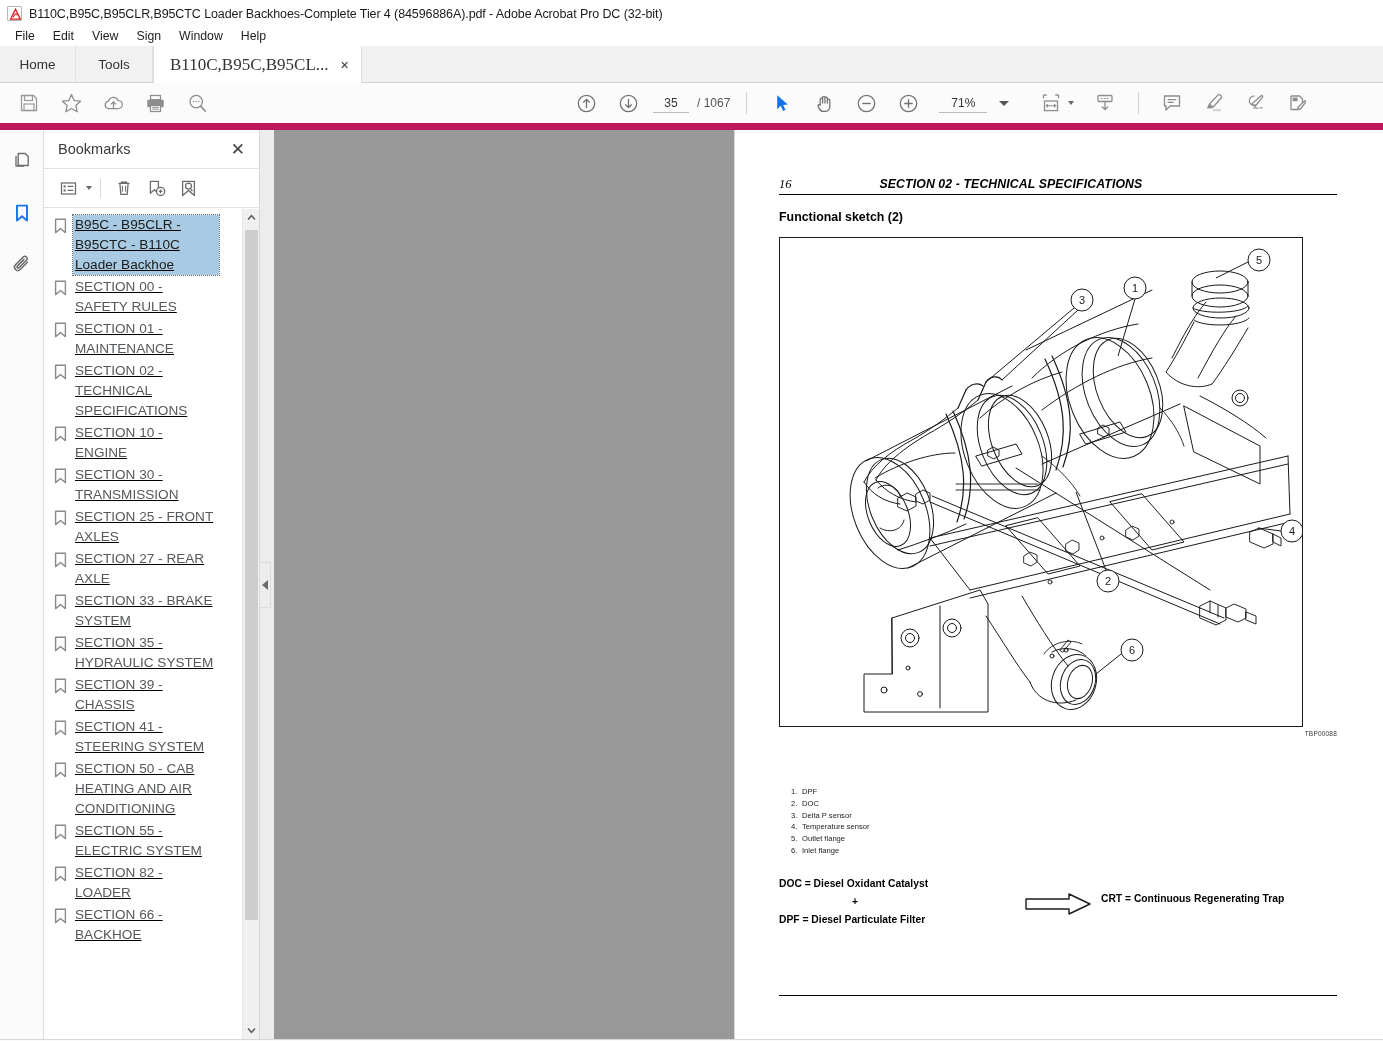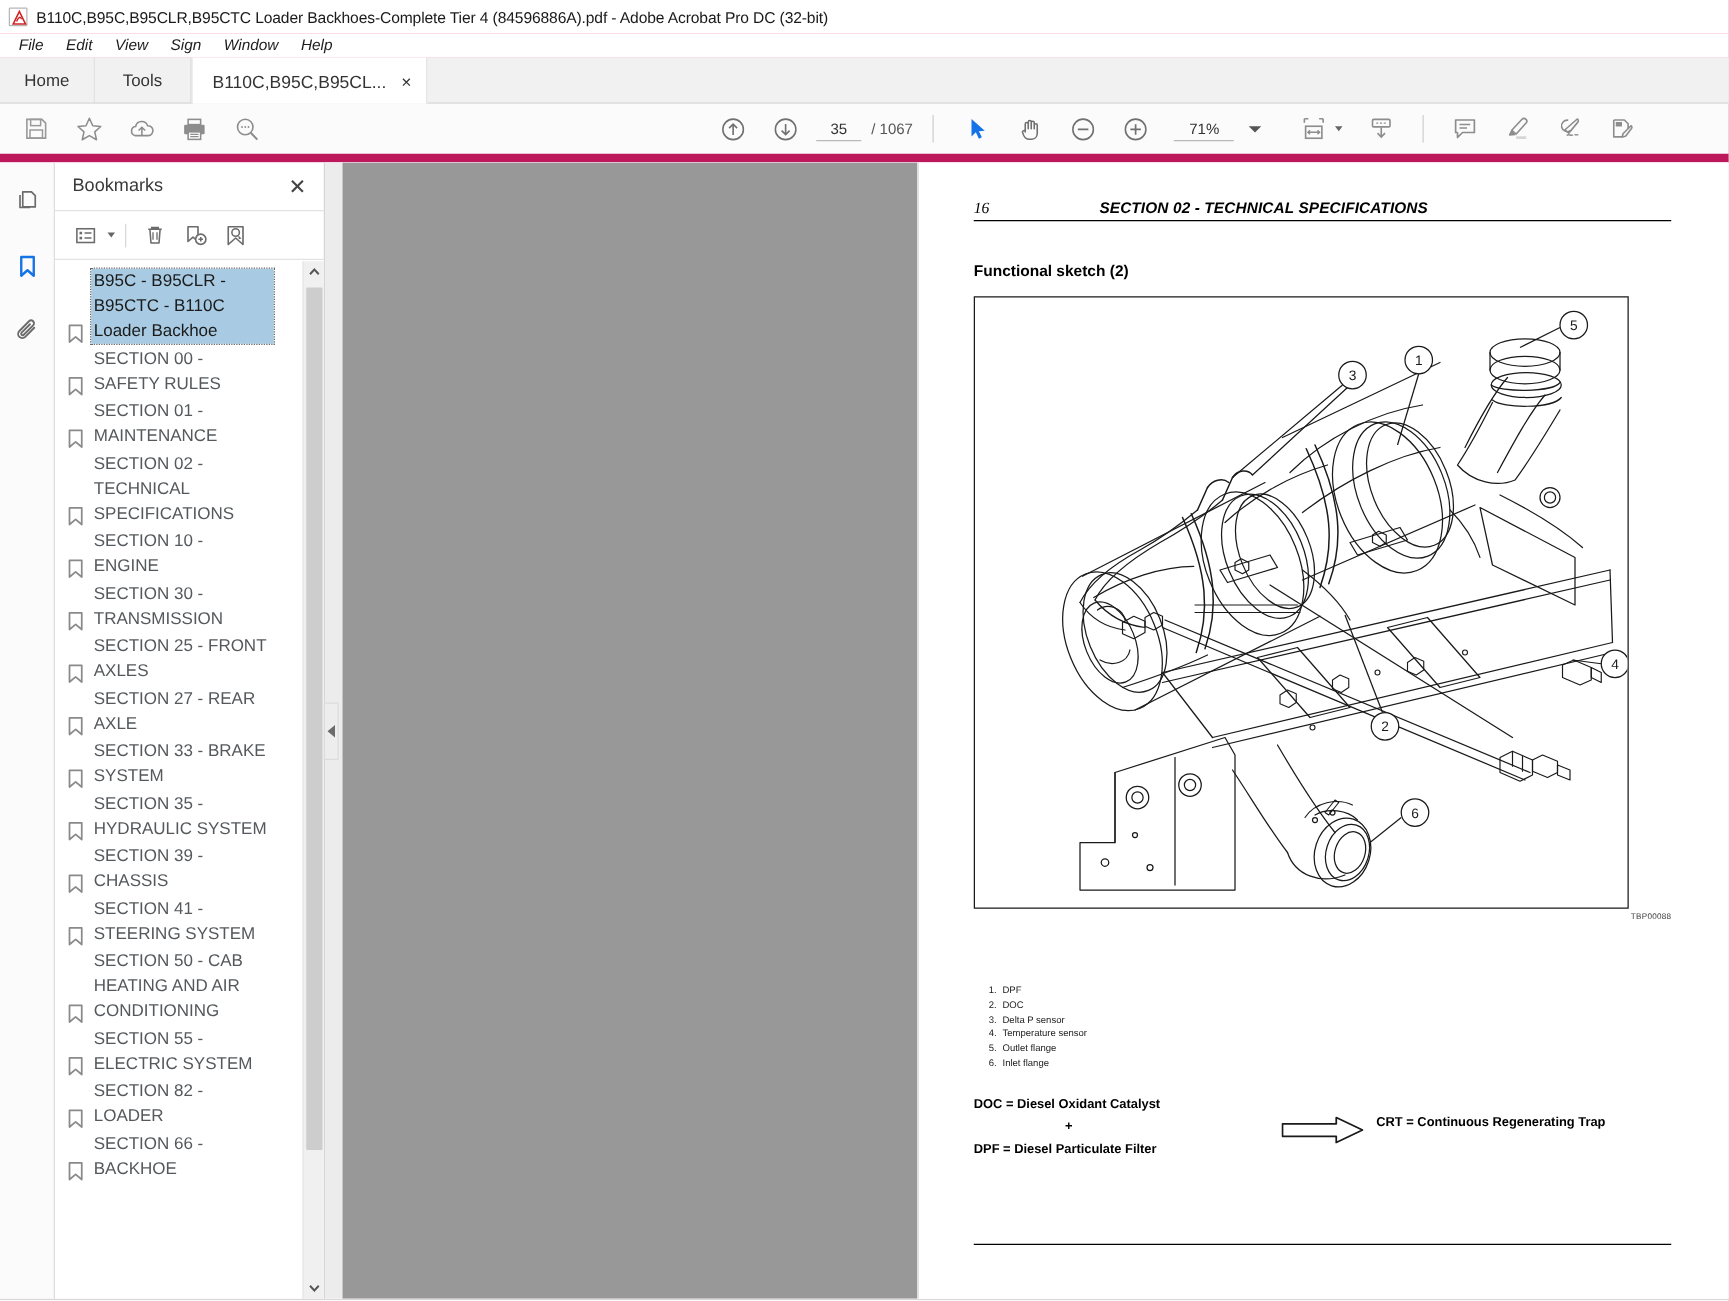--- a/index.html
+++ b/index.html
@@ -19,21 +19,21 @@
   .acro-logo {
     width: 15px; height: 15px; border: 1px solid #b6b6b6; background:#fff;
     position: relative; border-radius: 1px; flex: 0 0 auto;
   }
   .acro-logo svg { position:absolute; top:1px; left:1px; }
   .title-text { font-size: 12.5px; color: #1a1a1a; white-space: nowrap; letter-spacing: -0.1px; }
 
   
   .menubar {
     height: 19px; display: flex; align-items: flex-end; padding-left: 6px;
-    background: #ffffff; flex: 0 0 auto; gap: 0px; font-style: italic;
+    background: #ffffff; flex: 0 0 auto; gap: 0px;
   }
   .menu-item {
     font-size: 12.3px; color: #1c1c1c; padding: 0 9px; line-height: 19px; cursor: default;
   }
 
   
   .tabstrip {
     height: 37px; background: #ffffff; display: flex; align-items: flex-end;
     flex: 0 0 auto; position: relative;
   }
@@ -45,21 +45,21 @@
     font-size: 13.5px; color: #333; padding: 0 22px; background: #f1f1f1;
     border-right: 1px solid #e2e2e2; position: relative; cursor: default;
   }
   .tab.home { width: 76px; padding: 0; }
   .tab.tools { width: 77px; padding: 0; }
   .tab.doc {
     background: #ffffff; color: #333; padding: 0 12px 0 16px;
     min-width: 184px; border-left: 1px solid #dedede; border-right: 1px solid #dedede;
     display: flex; gap: 12px; z-index: 2;
   }
-  .tab.doc .label { font-size: 14px; white-space: nowrap; }
+  .tab.doc .label { font-size: 17px; white-space: nowrap; font-family: Liberation Serif, serif; }
   .tab-close { font-size: 14px; color: #333; line-height: 1; cursor: pointer; }
   .tabstrip .filler { flex: 1 1 auto; height: 37px; background: #f1f1f1; }
 
   
   .toolbar {
     height: 47px; background: #fbfbfb; display: flex; align-items: center;
     flex: 0 0 auto; position: relative; border-bottom: 7px solid #be185d;
   }
   .tb-left { display:flex; align-items:center; gap: 0px; padding-left: 8px; }
   .tb-center { position:absolute; left: 565px; display:flex; align-items:center; }
@@ -117,21 +117,21 @@
     height: 40px; display:flex; align-items:center; gap: 2px; padding-left: 9px;
     border-top: 1px solid #e3e3e3; border-bottom: 1px solid #e3e3e3;
   }
   .bm-tb-btn { width:30px; height:28px; display:flex; align-items:center; justify-content:center; cursor:pointer; }
   .bm-tb-sep { width:1px; height:19px; background:#d8d8d8; margin: 0 6px; }
 
   .bm-list {
     flex: 1 1 auto; overflow: hidden; position: relative; padding-top: 6px;
   }
   .bm-item {
-    display: flex; align-items: flex-end; gap: 6px; padding: 1px 4px 1px 10px; cursor: pointer;
+    display: flex; align-items: flex-start; gap: 6px; padding: 1px 4px 1px 10px; cursor: pointer; text-decoration: underline;
   }
   .bm-ico { flex: 0 0 auto; margin-top: 3px; }
   .bm-label {
     font-size: 13.6px; line-height: 20px; color: #55595c; padding: 0 2px;
     max-width: 146px;
   }
   .bm-item.selected .bm-label {
     background: #a8cbe3; color: #1b1b1b; outline: 1px dotted #6a6a6a;
   }
 
@@ -158,21 +158,21 @@
   .gray-gap { width: 14px; background:#ececec; flex:0 0 auto; }
   .gray-area { width: 460px; background: #989898; flex: 0 0 auto; }
   .page {
     flex: 1 1 auto; background: #ffffff; position: relative; overflow: hidden;
     padding: 0px; border-left: 1px solid #d9d9d9;
   }
 
   
   .pg-inner { position: relative; width: 100%; height: 100%; }
   .pg-header {
-    position:absolute; left: 44px; right: 46px; top: 29px;
+    position:absolute; left: 44px; right: 46px; top: 47px;
     border-bottom: 1.6px solid #000; padding-bottom: 2px;
     display:flex; align-items: baseline;
   }
   .pg-num { font-family: "Liberation Serif", serif; font-style: italic; font-size: 12.5px; color:#000; }
   .pg-sect {
     font-family: "Liberation Sans", sans-serif; font-style: italic; font-weight: bold; font-size: 12.3px;
     color:#000; margin-left: 88px; letter-spacing: 0.1px;
   }
   .pg-subtitle {
     position:absolute; left: 44px; top: 80px;

